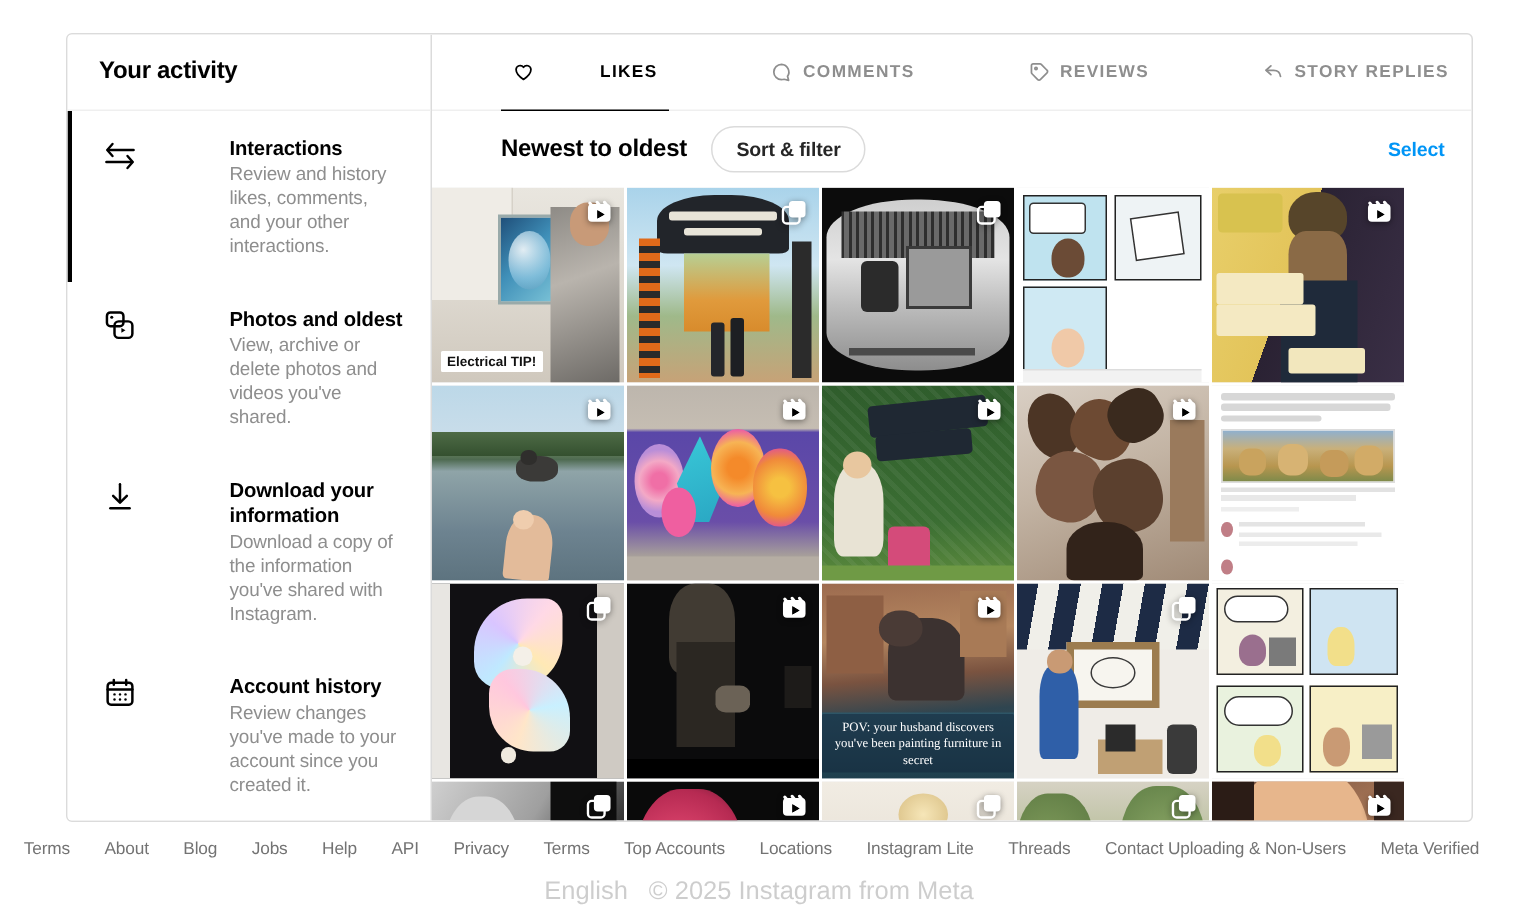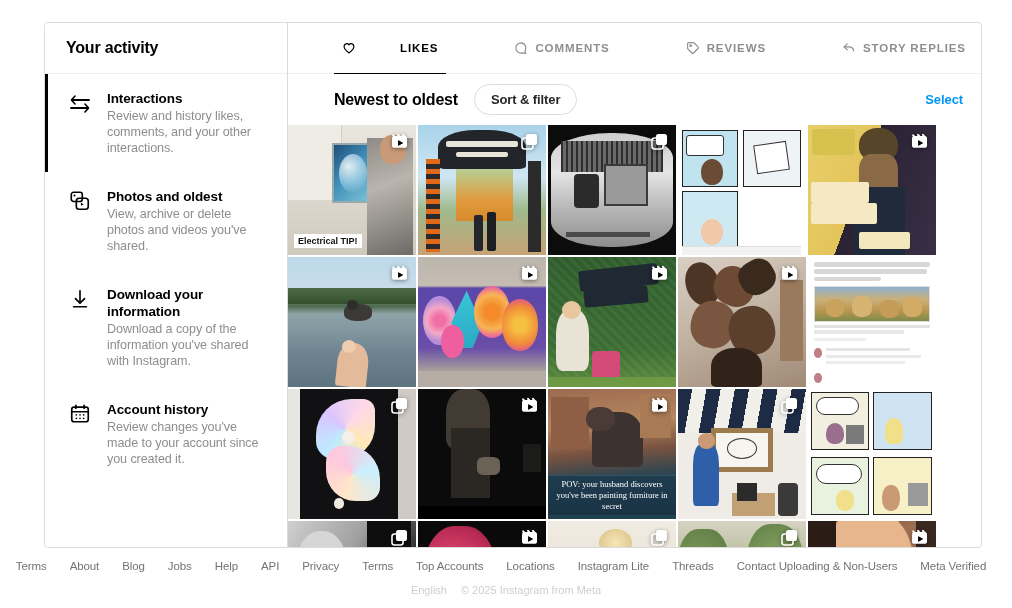--- a/index.html
+++ b/index.html
@@ -51,21 +51,21 @@
     border-left: 3px solid transparent;
     cursor: pointer;
   }
   .side-item.active { border-left: 3px solid #000; }
   .side-icon {
     width: 26px; min-width: 26px;
     display: flex; align-items: flex-start; justify-content: center;
     padding-top: 2px;
     color: #000;
   }
-  .side-text { display: flex; flex-direction: column; gap: 1px; }
+  .side-text { display: flex; flex-direction: column; gap: 1px; margin-left: 46px; }
   .side-label {
     font-size: 13.5px;
     font-weight: 700;
     color: #000;
     line-height: 17px;
     letter-spacing: -0.1px;
   }
   .side-desc {
     font-size: 12.6px;
     color: #8e8e8e;
@@ -217,21 +217,21 @@
     color: #737373;
     cursor: pointer;
     white-space: nowrap;
     margin-right: 23px;
     letter-spacing: -0.1px;
   }
   .footer-link:last-child { margin-right: 10px; }
   .footer-copy {
     display: flex;
     gap: 14px;
-    font-size: 11px;
+    font-size: 17px;
     color: #737373;
     opacity: 0.35;
   }
 </style>
 </head>
 <body>
 
 <div id="app">
 
   <div class="card">

